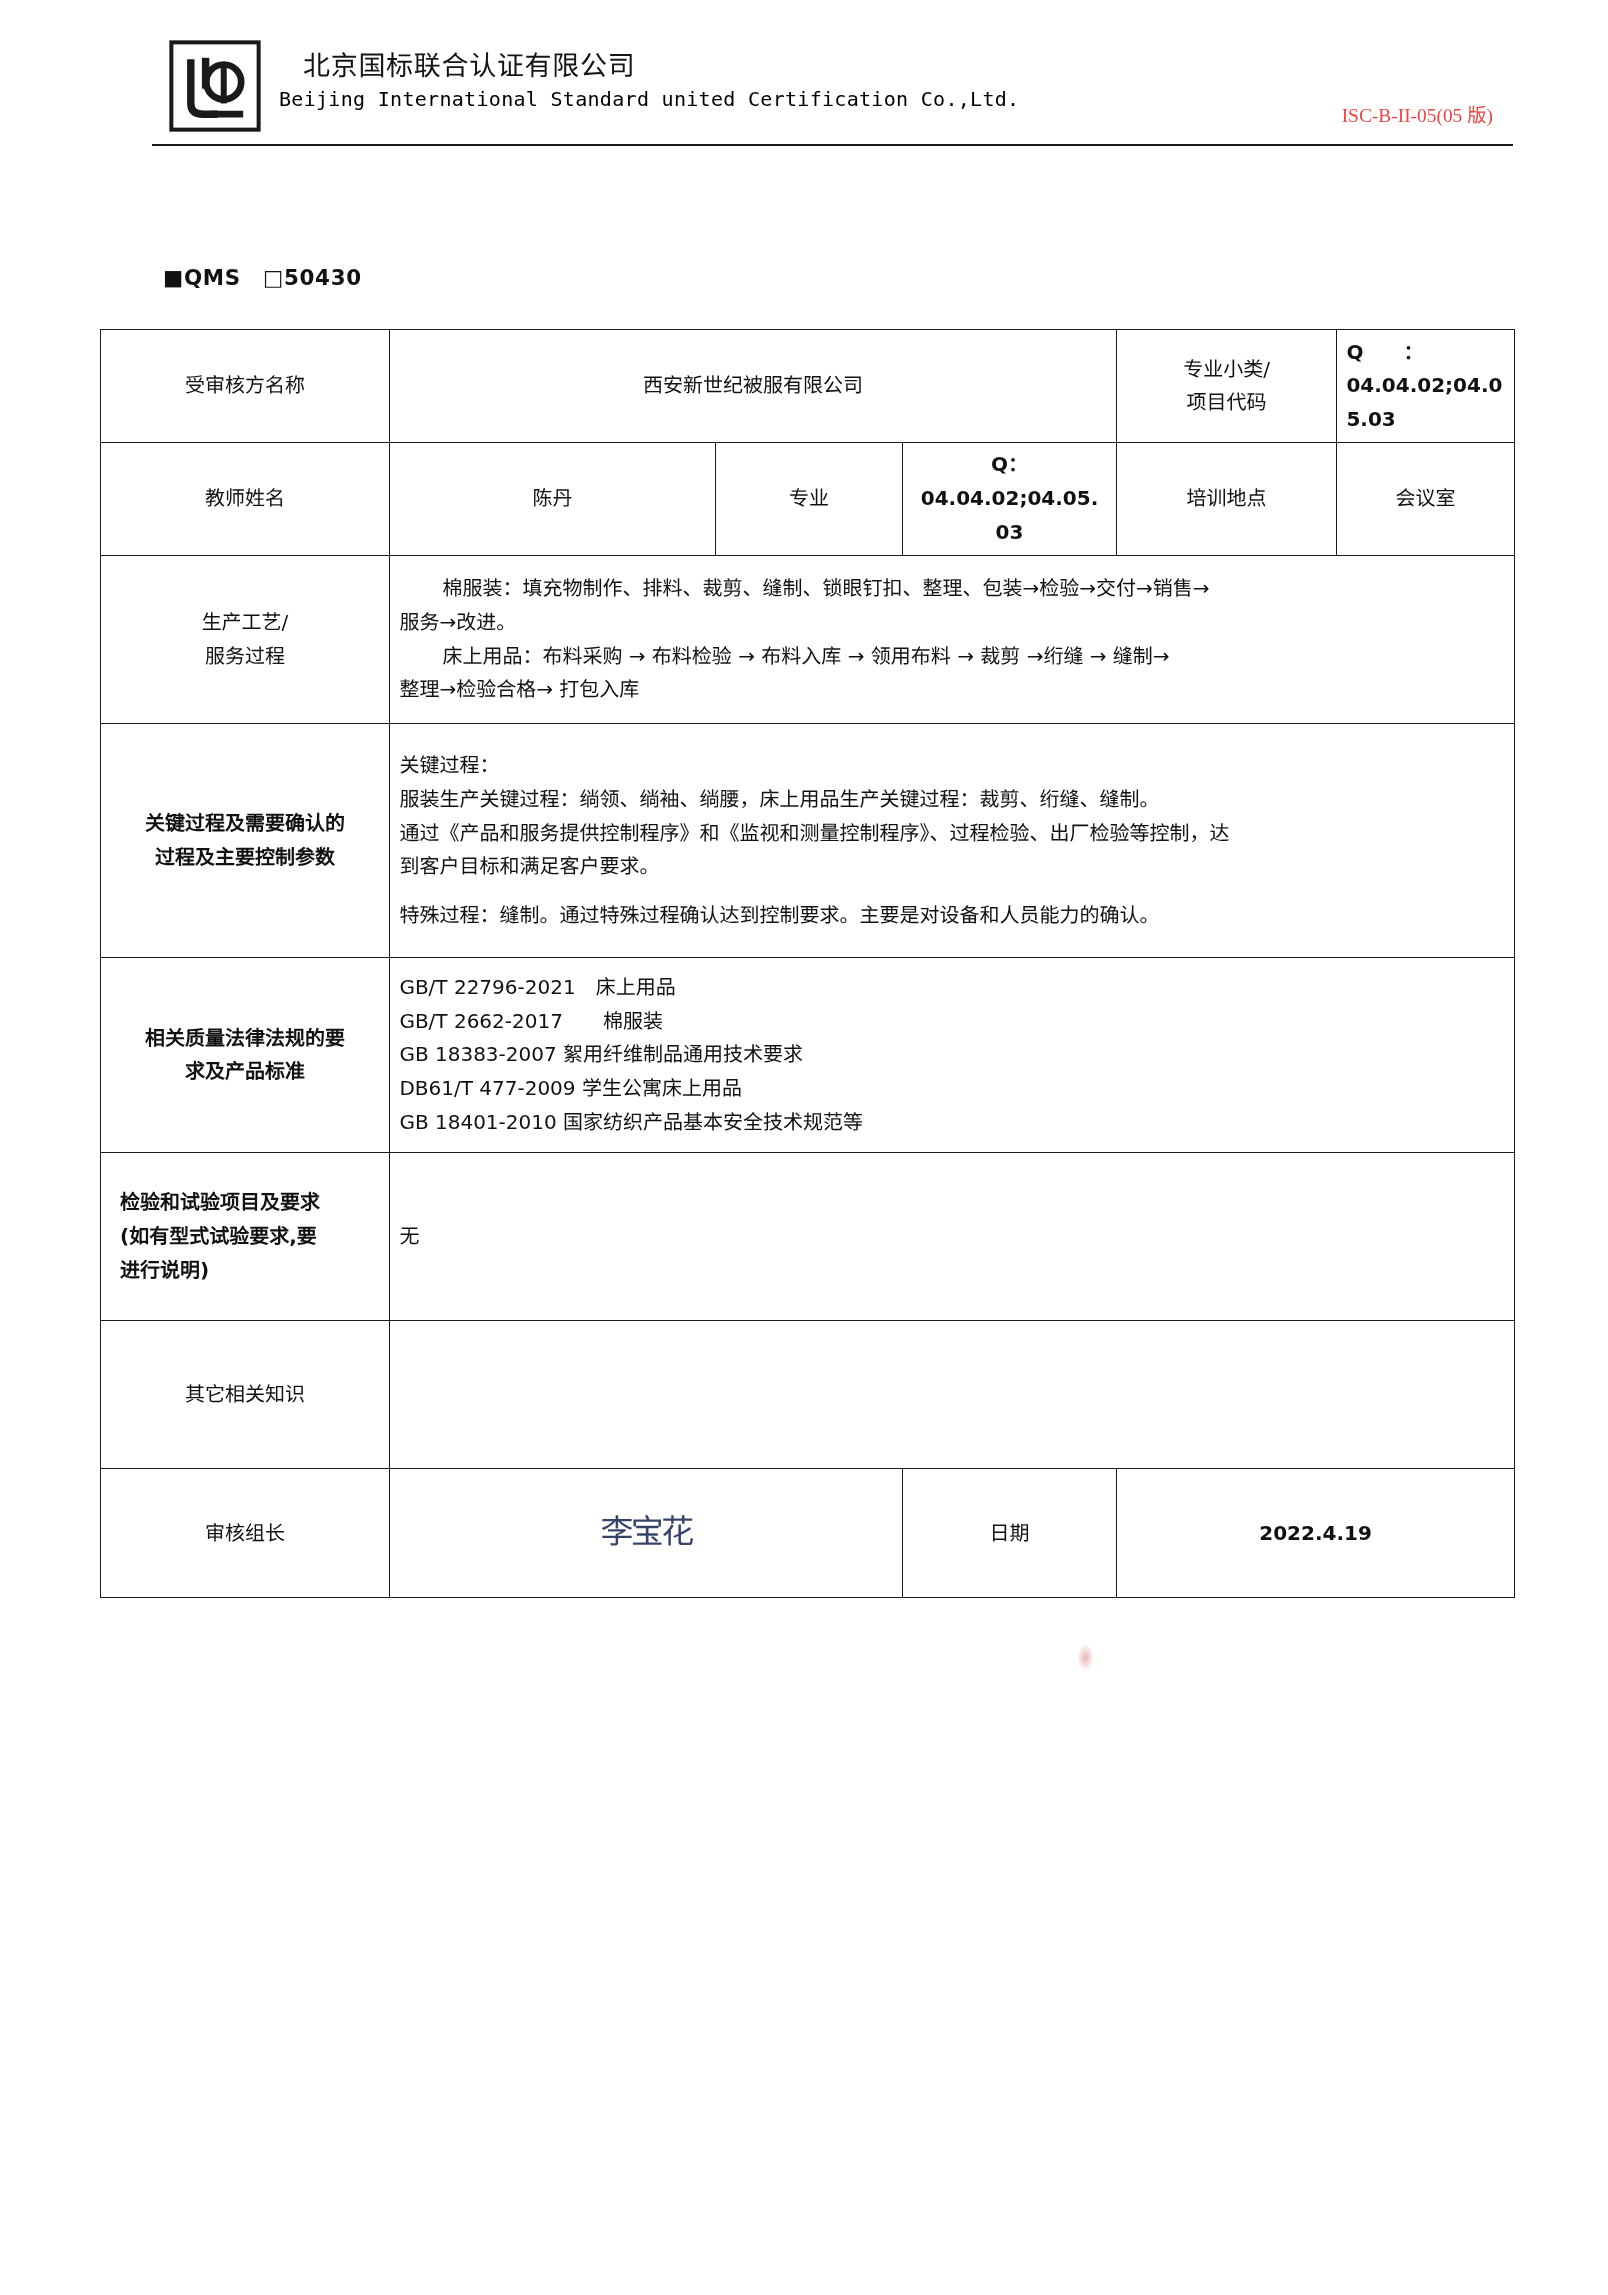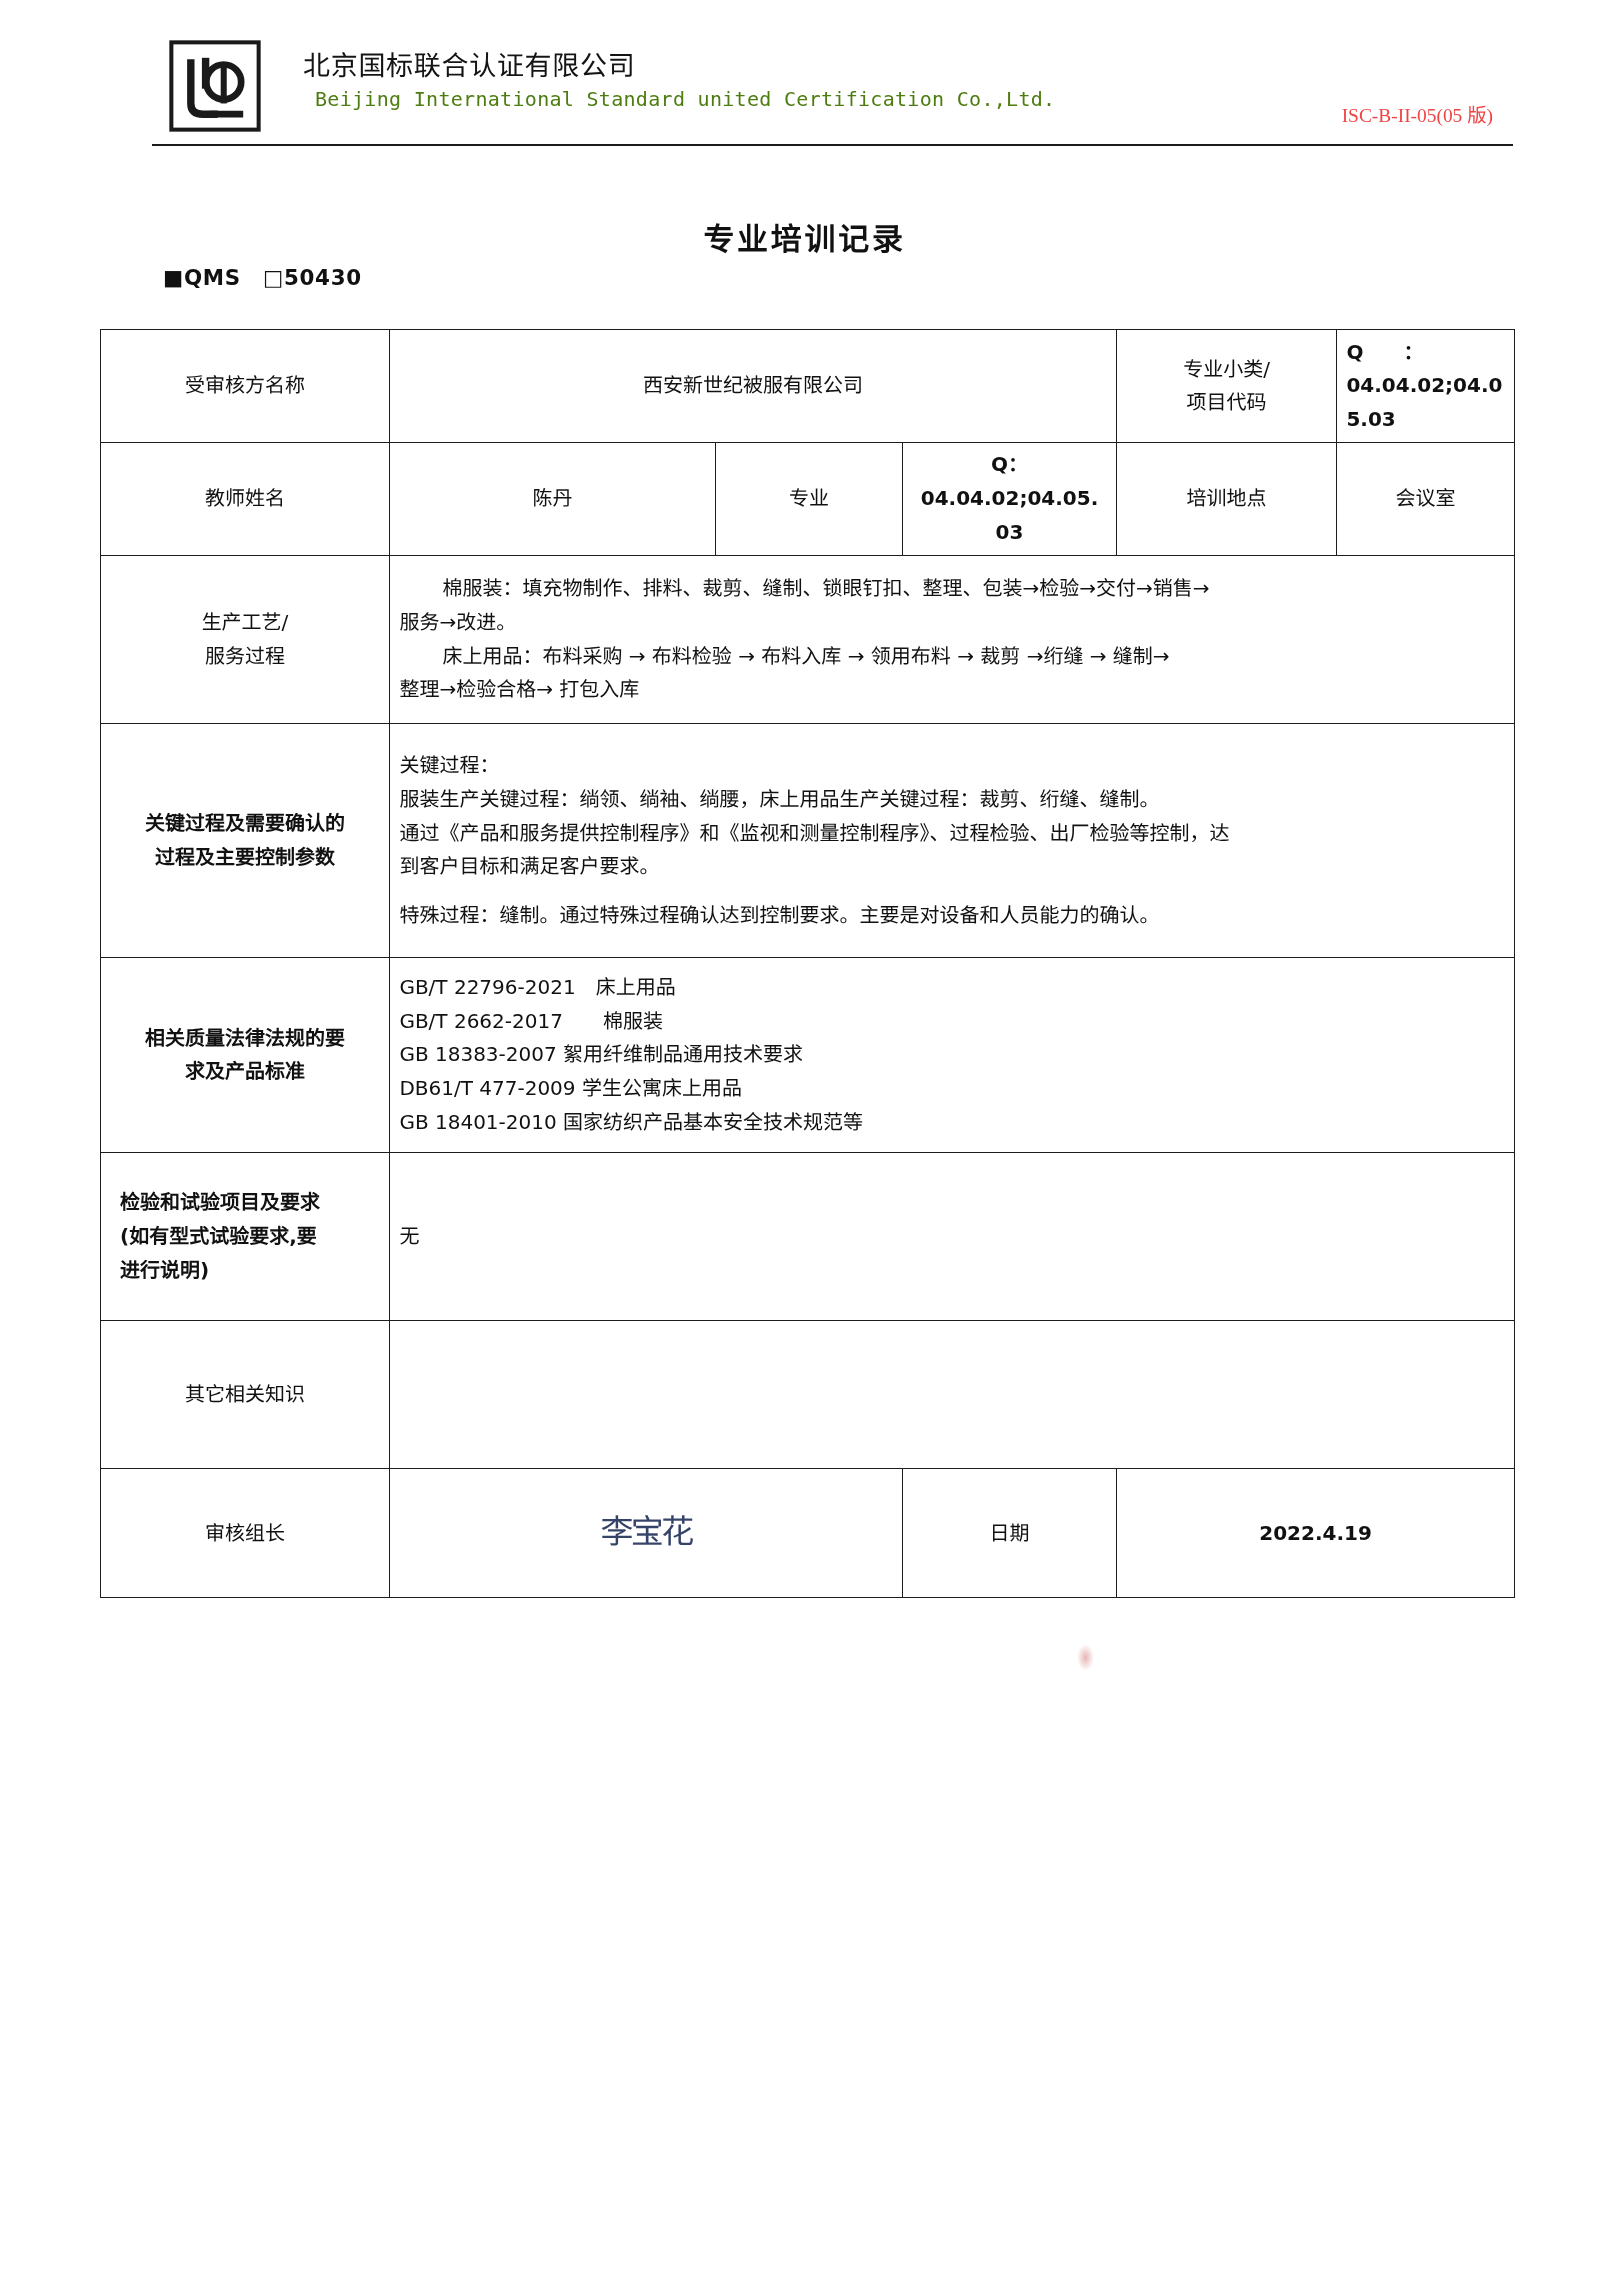--- a/index.html
+++ b/index.html
@@ -46,23 +46,22 @@
     color: #141414;
     margin-left: 24px;
   }
   .company-en {
     position: absolute;
     left: 127px;
     top: 55px;
     font-size: 20px;
     font-family: "DejaVu Sans Mono", monospace;
     letter-spacing: 0.3px;
-    color: #4d7c0f;
+    color: #000000;
     white-space: nowrap;
-    margin-left: 36px;
   }
   .form-code {
     position: absolute;
     right: 20px;
     top: 67px;
     font-size: 19.4px;
     font-family: "Liberation Serif", serif;
     color: #ef4444;
     white-space: nowrap;
   }
@@ -158,21 +157,20 @@
         <circle cx="83" cy="64" r="26" fill="none" stroke="#1a1a1a" stroke-width="10"></circle>
         <path d="M83 38 L83 96" stroke="#1a1a1a" stroke-width="9"></path>
         <path d="M62 112 L112 112" stroke="#1a1a1a" stroke-width="10"></path>
       </svg>
     </div>
     <div class="company-cn">北京国标联合认证有限公司</div>
     <div class="company-en">Beijing International Standard united Certification Co.,Ltd.</div>
     <div class="form-code">ISC-B-II-05(05 版)</div>
   </div>
 
-  <div class="doc-title">专业培训记录</div>
   <div class="scope-line">■QMS　□50430</div>
 
   <table class="main">
     <colgroup>
       <col style="width:142px">
       <col style="width:147px">
       <col style="width:162px">
       <col style="width:164px">
       <col style="width:187px">
       <col style="width:214px">

